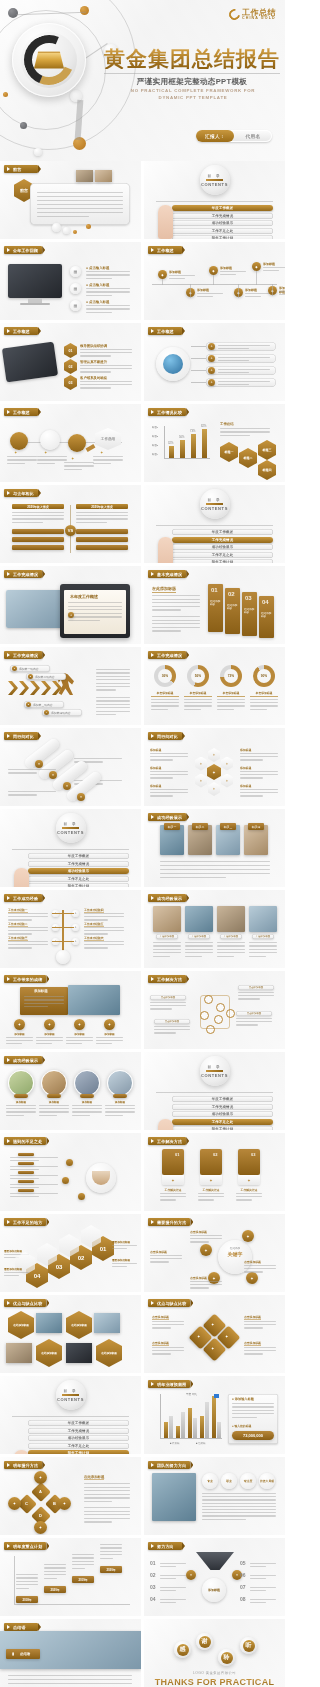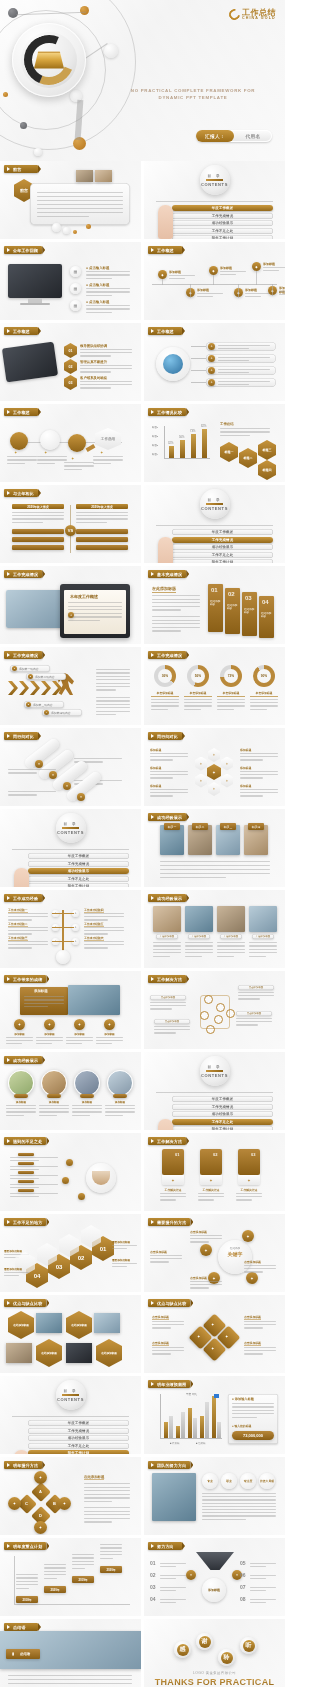--- a/index.html
+++ b/index.html
@@ -243,20 +243,22 @@
   </div>
 
   <div class="brand">
     <div class="brand-mark"></div>
     <div class="brand-txt">
       <span class="brand-cn">工作总结</span>
       <span class="brand-en">CHINA GOLD</span>
     </div>
   </div>
 
+  <div class="cov-title">黄金集团总结报告</div>
+  <div class="cov-sub">严谨实用框架完整动态PPT模板</div>
   <div class="cov-en">
     <div>NO PRACTICAL COMPLETE FRAMEWORK FOR</div>
     <div>DYNAMIC PPT TEMPLATE</div>
   </div>
 
   <div class="cov-pill">
     <div class="seg-a">汇报人：</div>
     <div class="seg-b">代用名</div>
   </div>
 </div>

